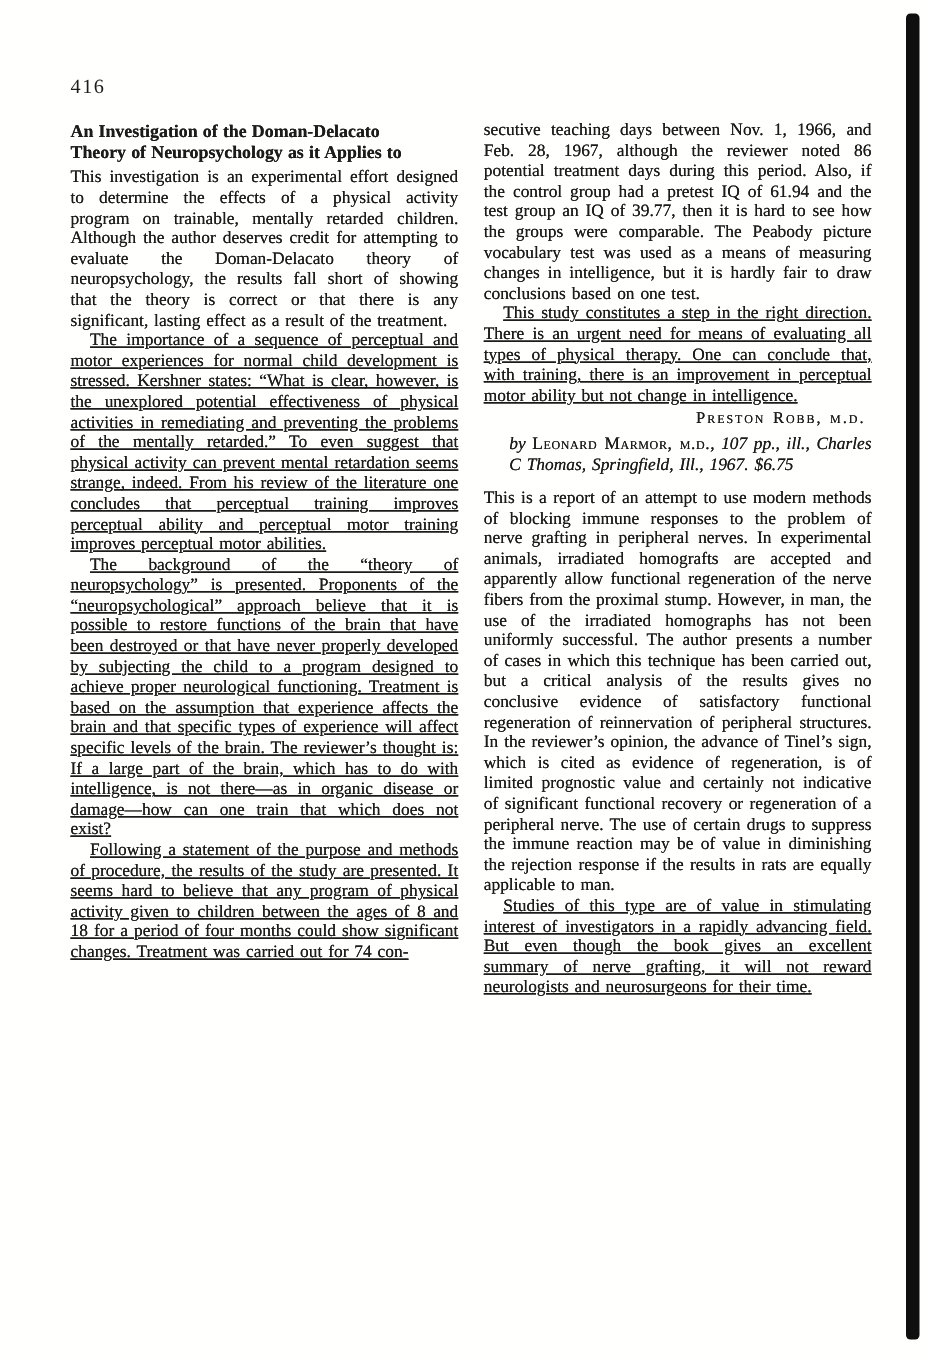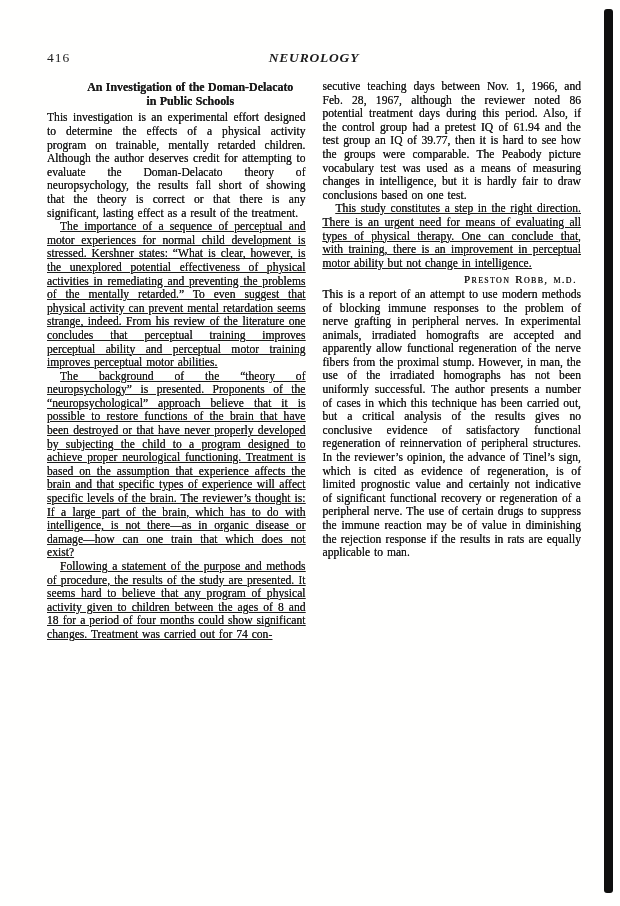--- a/index.html
+++ b/index.html
@@ -29,21 +29,21 @@
   }
   .cols { display:flex; gap:17px; }
   .col {
     flex:1;
     font-size:11.6px; line-height:13.6px;
     text-align:justify; word-spacing:1px;
     text-shadow:0 0 0.4px currentColor;
   }
   .rtitle {
     font-weight:bold; font-size:11.9px; line-height:14.2px;
-    text-align:center; word-spacing:0.5px; margin-bottom:3px;margin-left:28px;
+    text-align:left; word-spacing:0.5px; margin-bottom:3px;
   }
   .rtitle.second { margin-top:12px; }
   .cite { font-style:italic; margin:2px 0 9px 17px; }
   .sc { font-style:normal; font-variant:small-caps; letter-spacing:0.4px; }
   .body { margin:0; }
   .ind { text-indent:13px;text-decoration:underline; }
   .byline {
     text-align:right; font-size:11px;
     margin:3px 4px 1px 0;
   }
@@ -53,40 +53,41 @@
 <body>
 
 <div class="page">
 
   <div class="scan-bar"></div>
 
   <div class="content">
 
     <div class="pagehead">
       <span class="pagenum">416</span>
-      <span class="runhead">NEUROLOGY</span>
       <span class="pagenum"></span>
     </div>
 
     <div class="cols">
 
       <div class="col">
         <div class="rtitle">
           <div>An Investigation of the Doman-Delacato</div>
-          <div>in Public Schools</div>
+          <div>Theory of Neuropsychology as it Applies to</div>
         </div>
         <p class="body">This investigation is an experimental effort designed to determine the effects of a physical activity program on trainable, mentally retarded children. Although the author deserves credit for attempting to evaluate the Doman-Delacato theory of neuropsychology, the results fall short of showing that the theory is correct or that there is any significant, lasting effect as a result of the treatment.</p>
         <p class="body ind">The importance of a sequence of perceptual and motor experiences for normal child development is stressed. Kershner states: “What is clear, however, is the unexplored potential effectiveness of physical activities in remediating and preventing the problems of the mentally retarded.” To even suggest that physical activity can prevent mental retardation seems strange, indeed. From his review of the literature one concludes that perceptual training improves perceptual ability and perceptual motor training improves perceptual motor abilities.</p>
         <p class="body ind">The background of the “theory of neuropsychology” is presented. Proponents of the “neuropsychological” approach believe that it is possible to restore functions of the brain that have been destroyed or that have never properly developed by subjecting the child to a program designed to achieve proper neurological functioning. Treatment is based on the assumption that experience affects the brain and that specific types of experience will affect specific levels of the brain. The reviewer’s thought is: If a large part of the brain, which has to do with intelligence, is not there—as in organic disease or damage—how can one train that which does not exist?</p>
         <p class="body ind">Following a statement of the purpose and methods of procedure, the results of the study are presented. It seems hard to believe that any program of physical activity given to children between the ages of 8 and 18 for a period of four months could show significant changes. Treatment was carried out for 74 con-</p>
       </div>
 
       <div class="col">
         <p class="body">secutive teaching days between Nov. 1, 1966, and Feb. 28, 1967, although the reviewer noted 86 potential treatment days during this period. Also, if the control group had a pretest IQ of 61.94 and the test group an IQ of 39.77, then it is hard to see how the groups were comparable. The Peabody picture vocabulary test was used as a means of measuring changes in intelligence, but it is hardly fair to draw conclusions based on one test.</p>
         <p class="body ind">This study constitutes a step in the right direction. There is an urgent need for means of evaluating all types of physical therapy. One can conclude that, with training, there is an improvement in perceptual motor ability but not change in intelligence.</p>
         <div class="byline"><span class="sc">Preston Robb, m.d.</span></div>
 
+        <p class="cite"><i>by </i><span class="sc">Leonard Marmor, m.d.</span><i>, 107 pp., ill., Charles C Thomas, Springfield, Ill., 1967. $6.75</i></p>
         <p class="body">This is a report of an attempt to use modern methods of blocking immune responses to the problem of nerve grafting in peripheral nerves. In experimental animals, irradiated homografts are accepted and apparently allow functional regeneration of the nerve fibers from the proximal stump. However, in man, the use of the irradiated homographs has not been uniformly successful. The author presents a number of cases in which this technique has been carried out, but a critical analysis of the results gives no conclusive evidence of satisfactory functional regeneration of reinnervation of peripheral structures. In the reviewer’s opinion, the advance of Tinel’s sign, which is cited as evidence of regeneration, is of limited prognostic value and certainly not indicative of significant functional recovery or regeneration of a peripheral nerve. The use of certain drugs to suppress the immune reaction may be of value in diminishing the rejection response if the results in rats are equally applicable to man.</p>
+        <p class="body ind">Studies of this type are of value in stimulating interest of investigators in a rapidly advancing field. But even though the book gives an excellent summary of nerve grafting, it will not reward neurologists and neurosurgeons for their time.</p>
       </div>
 
     </div>
   </div>
 </div>
 
 </body></html>

